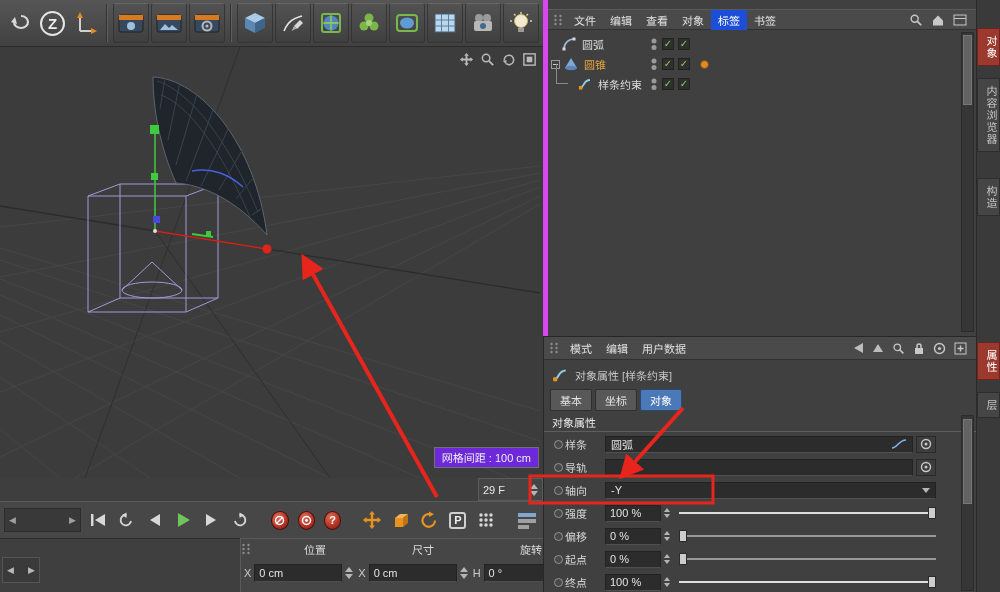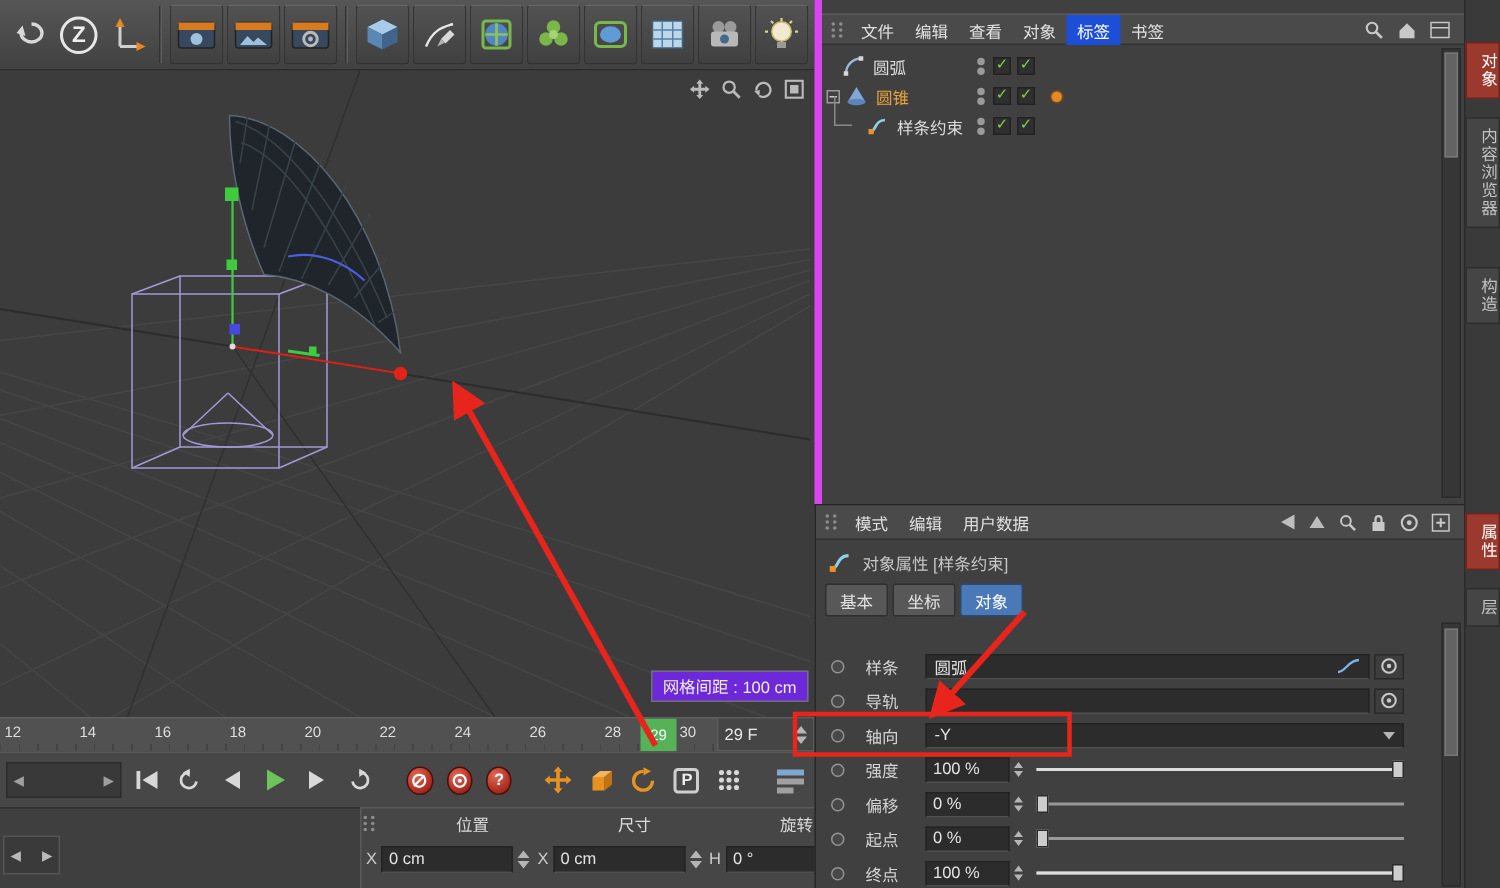--- a/index.html
+++ b/index.html
@@ -95,21 +95,21 @@
   display:flex;align-items:center;padding:0 5px}
 #attr-title{position:absolute;top:30px;left:8px;display:flex;gap:7px;align-items:center;color:#c6c6c6}
 #attr-tabs{position:absolute;top:52px;left:6px;display:flex;gap:3px}
 .atab{padding:2px 9px;background:#585858;border:1px solid #2f2f2f;border-radius:2px;color:#e2e2e2}
 .atab.active{background:#4b79b8;border-color:#2a4a72;color:#fff}
 #attr-sec{position:absolute;top:76px;left:0;width:100%;height:19px;border-bottom:1px solid #5e5e5e;
   color:#e6e6e6;padding-left:8px;display:flex;align-items:center}
 .arow{position:absolute;left:0;width:392px;height:22px;display:flex;align-items:center}
 .adot{width:9px;height:9px;min-width:9px;border:1px solid #939393;border-radius:50%;
   margin-left:10px;background:#484848}
-.alabel{width:40px;min-width:40px;margin-left:14px;color:#d4d4d4}
+.alabel{width:40px;min-width:40px;margin-left:2px;color:#d4d4d4}
 .afield{flex:1;height:17px;background:#2c2c2c;border:1px solid #232323;border-bottom-color:#505050;
   display:flex;align-items:center;padding:0 5px;color:#e2e2e2;gap:4px}
 .afield .ftext{flex:1}
 .target-btn{width:20px;height:17px;min-width:20px;margin-left:3px;background:#3d3d3d;
   border:1px solid #292929;display:flex;align-items:center;justify-content:center}
 .numbox{width:56px;min-width:56px;height:17px;background:#2c2c2c;border:1px solid #232323;
   border-bottom-color:#505050;display:flex;align-items:center;padding:0 4px;color:#e2e2e2}
 .spin{display:flex;flex-direction:column;gap:2px;margin-left:3px}
 .spin .tri-up{border-left-width:3.5px;border-right-width:3.5px;border-bottom-width:4.5px}
 .spin .tri-down{border-left-width:3.5px;border-right-width:3.5px;border-top-width:4.5px}
@@ -315,34 +315,20 @@
       <span class="vpnav">
         <svg width="15" height="15" viewBox="0 0 16 16">
           <rect x="2" y="2" width="12" height="12" fill="none" stroke="#c8c8c8" stroke-width="1.5"></rect>
           <rect x="5" y="5" width="6" height="6" fill="#c8c8c8"></rect>
         </svg>
       </span>
     </div>
     <div id="grid-label">网格间距 : 100 cm</div>
   </div>
 
-  <div id="ruler">
-    <span class="frame-num" style="left:3px">12</span>
-    <span class="frame-num" style="left:53px">14</span>
-    <span class="frame-num" style="left:103px">16</span>
-    <span class="frame-num" style="left:153px">18</span>
-    <span class="frame-num" style="left:203px">20</span>
-    <span class="frame-num" style="left:253px">22</span>
-    <span class="frame-num" style="left:303px">24</span>
-    <span class="frame-num" style="left:353px">26</span>
-    <span class="frame-num" style="left:403px">28</span>
-    <span class="frame-num" style="left:453px">30</span>
-    <div id="ruler-ticks"></div>
-    <div id="playhead">29</div>
-  </div>
   <div id="framebox">
     <span>29 F</span>
     <span class="vstep">
         <i class="tri-up"></i>
         <i class="tri-down"></i>
       </span>
   </div>
 
   <div id="transport">
     <div id="t-scroll">
@@ -661,20 +647,21 @@
       </svg>
       <span>对象属性 [样条约束]</span>
     </div>
 
     <div id="attr-tabs">
       <span class="atab">基本</span>
       <span class="atab">坐标</span>
       <span class="atab active">对象</span>
     </div>
 
+    <div id="attr-sec">对象属性</div>
 
     <div class="arow" style="top:96px">
       <span class="adot"></span>
       <span class="alabel">样条</span>
       <span class="afield">
         <span class="ftext">圆弧</span>
         <svg width="16" height="12" viewBox="0 0 16 12">
           <path d="M1 10 C6 10 8 2 15 2" stroke="#7fb2e8" stroke-width="1.6" fill="none"></path>
         </svg>
       </span>

